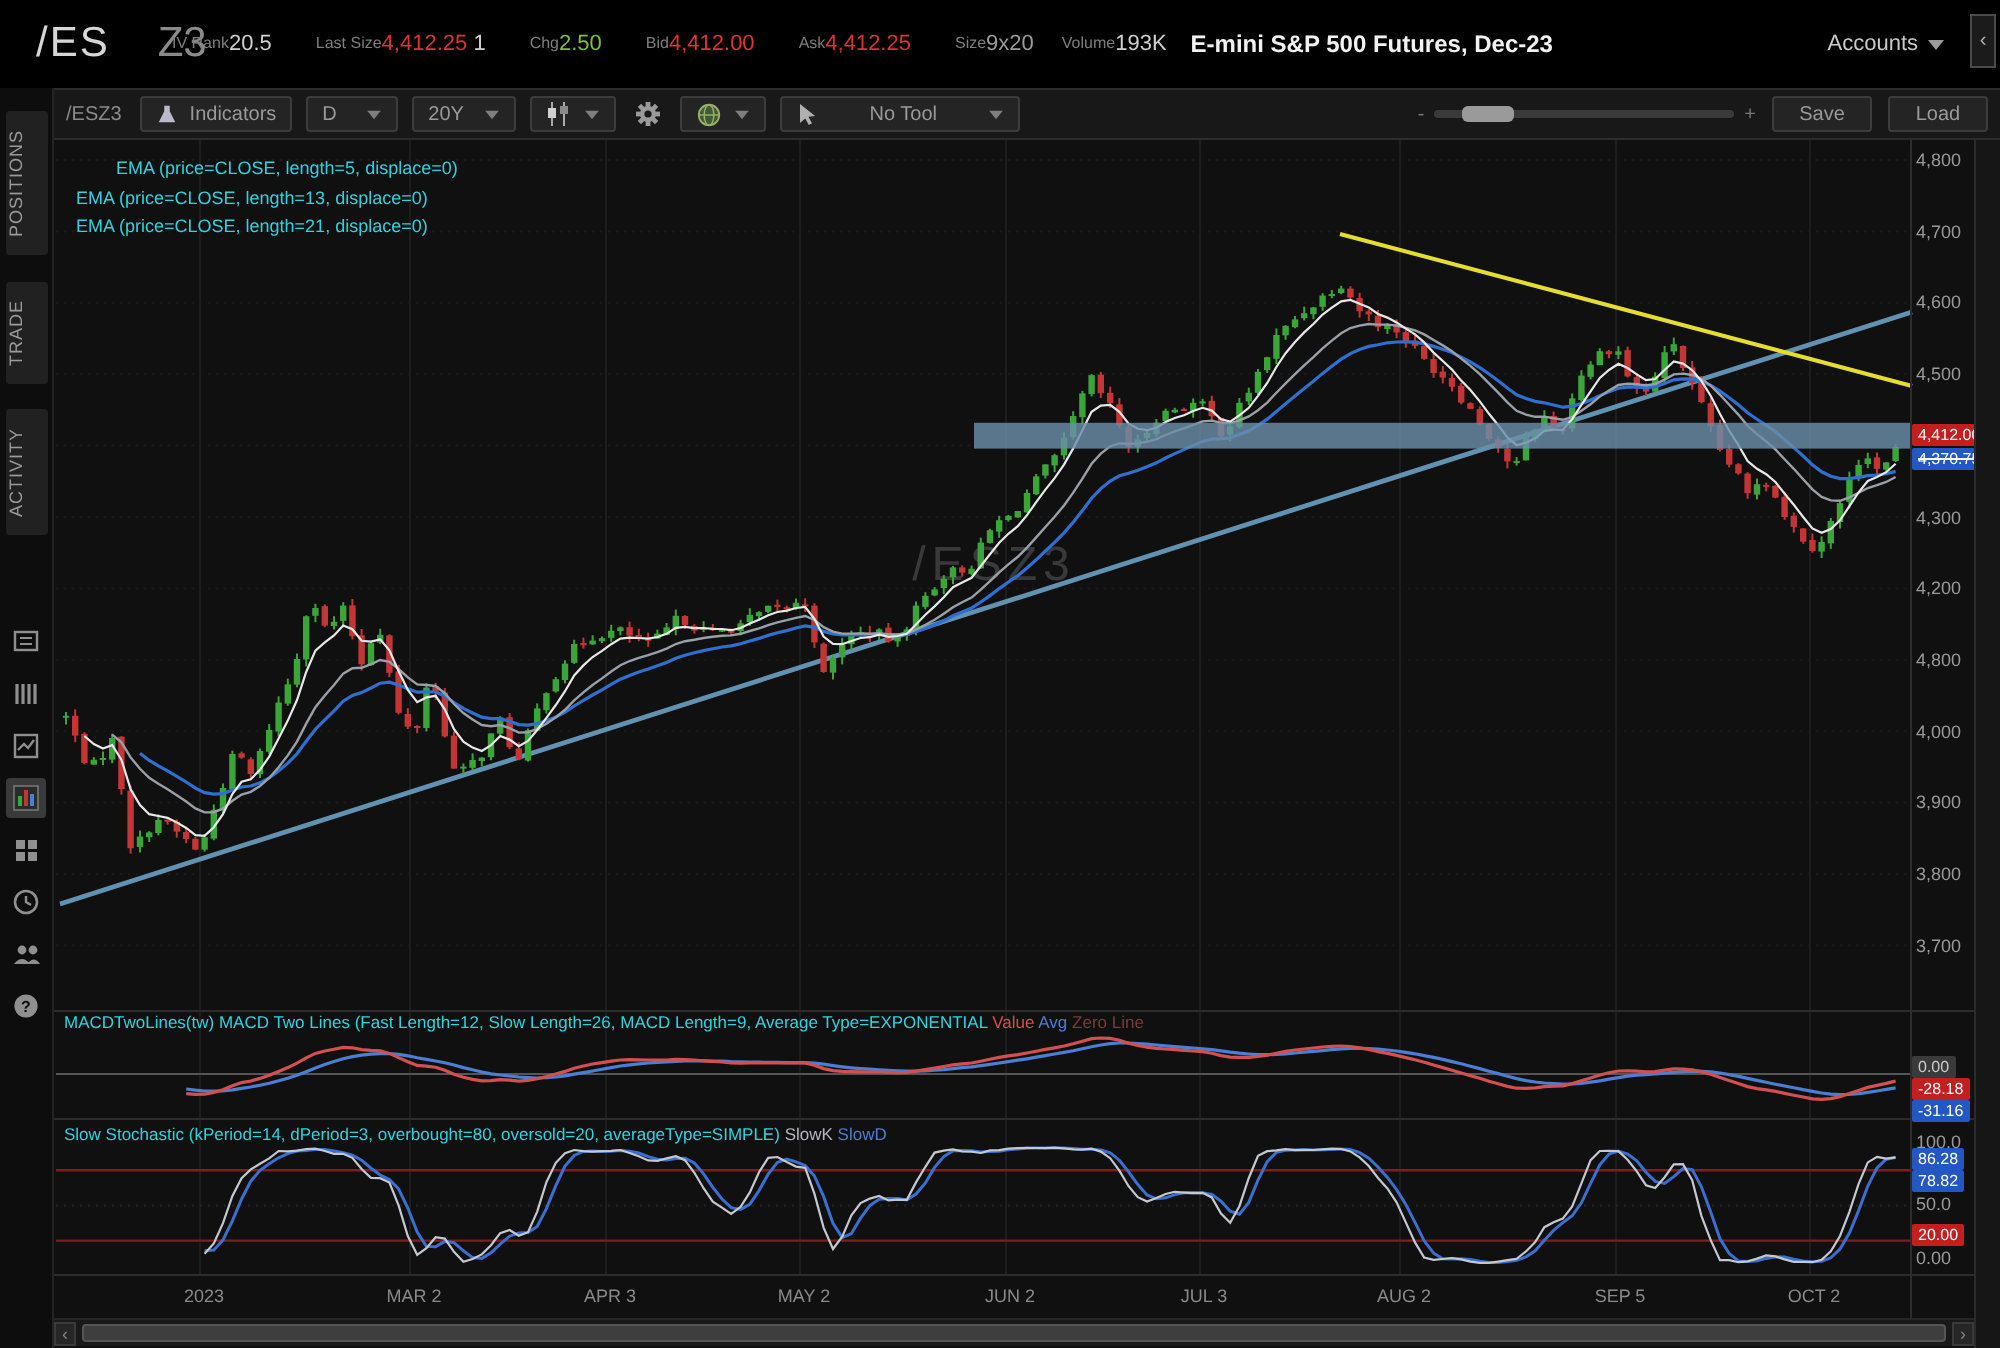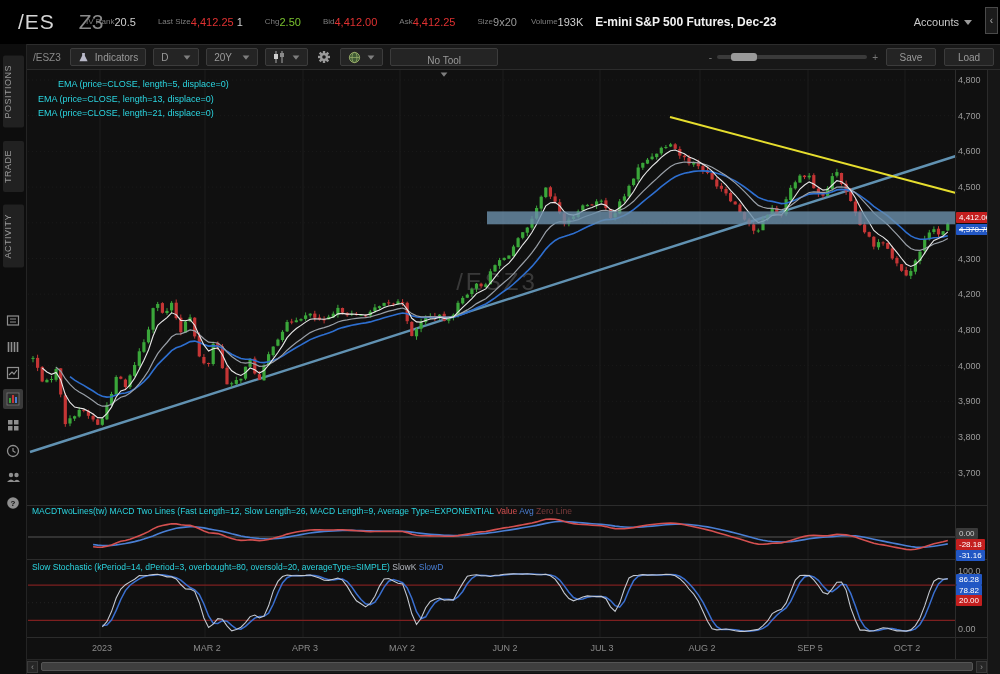--- a/index.html
+++ b/index.html
@@ -161,21 +161,21 @@
     </svg>
   </div>
   <div class="tb-btn">
     <svg width="13" height="13" viewBox="0 0 14 14">
       <circle cx="7" cy="7" r="5.5" fill="#3f5a35" stroke="#9ab06a" stroke-width="1"></circle>
       <ellipse cx="7" cy="7" rx="2.6" ry="5.5" fill="none" stroke="#9ab06a" stroke-width="0.8"></ellipse>
       <line x1="1.5" y1="7" x2="12.5" y2="7" stroke="#9ab06a" stroke-width="0.8"></line>
     </svg>
     <span class="caret-down"></span>
   </div>
-  <div class="tb-btn" style="width:108px; justify-content:space-between;flex-direction:column;">
+  <div class="tb-btn" style="width:120px; justify-content:space-between;">
     <svg width="11" height="12" viewBox="0 0 11 12">
         <polygon points="2,1 2,10.5 4.6,8.2 6.4,11.5 8,10.6 6.2,7.4 9.6,7" fill="#b0b0b0"></polygon>
       </svg>
     <span>No Tool</span>
     <span class="caret-down"></span>
   </div>
   <div id="tb-right">
     <div id="zoom-slider">
       <span>-</span>
       <div id="slider-track">
@@ -717,21 +717,21 @@
 
 <div class="badge badge-red" style="top:212px; width:44px;">4,412.00</div>
 <div class="badge badge-blue" style="top:224px; width:44px; text-decoration:line-through;">4,370.75</div>
 <div class="badge badge-gray" style="top:528px;">0.00</div>
 <div class="badge badge-red" style="top:539px;">-28.18</div>
 <div class="badge badge-blue" style="top:550px;">-31.16</div>
 <div class="plain-axis" style="top:566px;">100.0</div>
 <div class="badge badge-blue" style="top:574px;">86.28</div>
 <div class="badge badge-blue" style="top:585px;">78.82</div>
 <div class="plain-axis" style="top:597px;">50.0</div>
-<div class="badge badge-red" style="top:595px;">20.00</div>
+<div class="badge badge-red" style="top:612px;">20.00</div>
 <div class="plain-axis" style="top:624px;">0.00</div>
 
 <div id="price-axis">
     <div class="axis-price-label" style="top: 75px;">4,800</div>
     <div class="axis-price-label" style="top: 111px;">4,700</div>
     <div class="axis-price-label" style="top: 146px;">4,600</div>
     <div class="axis-price-label" style="top: 182px;">4,500</div>
     <div class="axis-price-label" style="top: 254px;">4,300</div>
     <div class="axis-price-label" style="top: 289px;">4,200</div>
     <div class="axis-price-label" style="top: 325px;">4,800</div>

